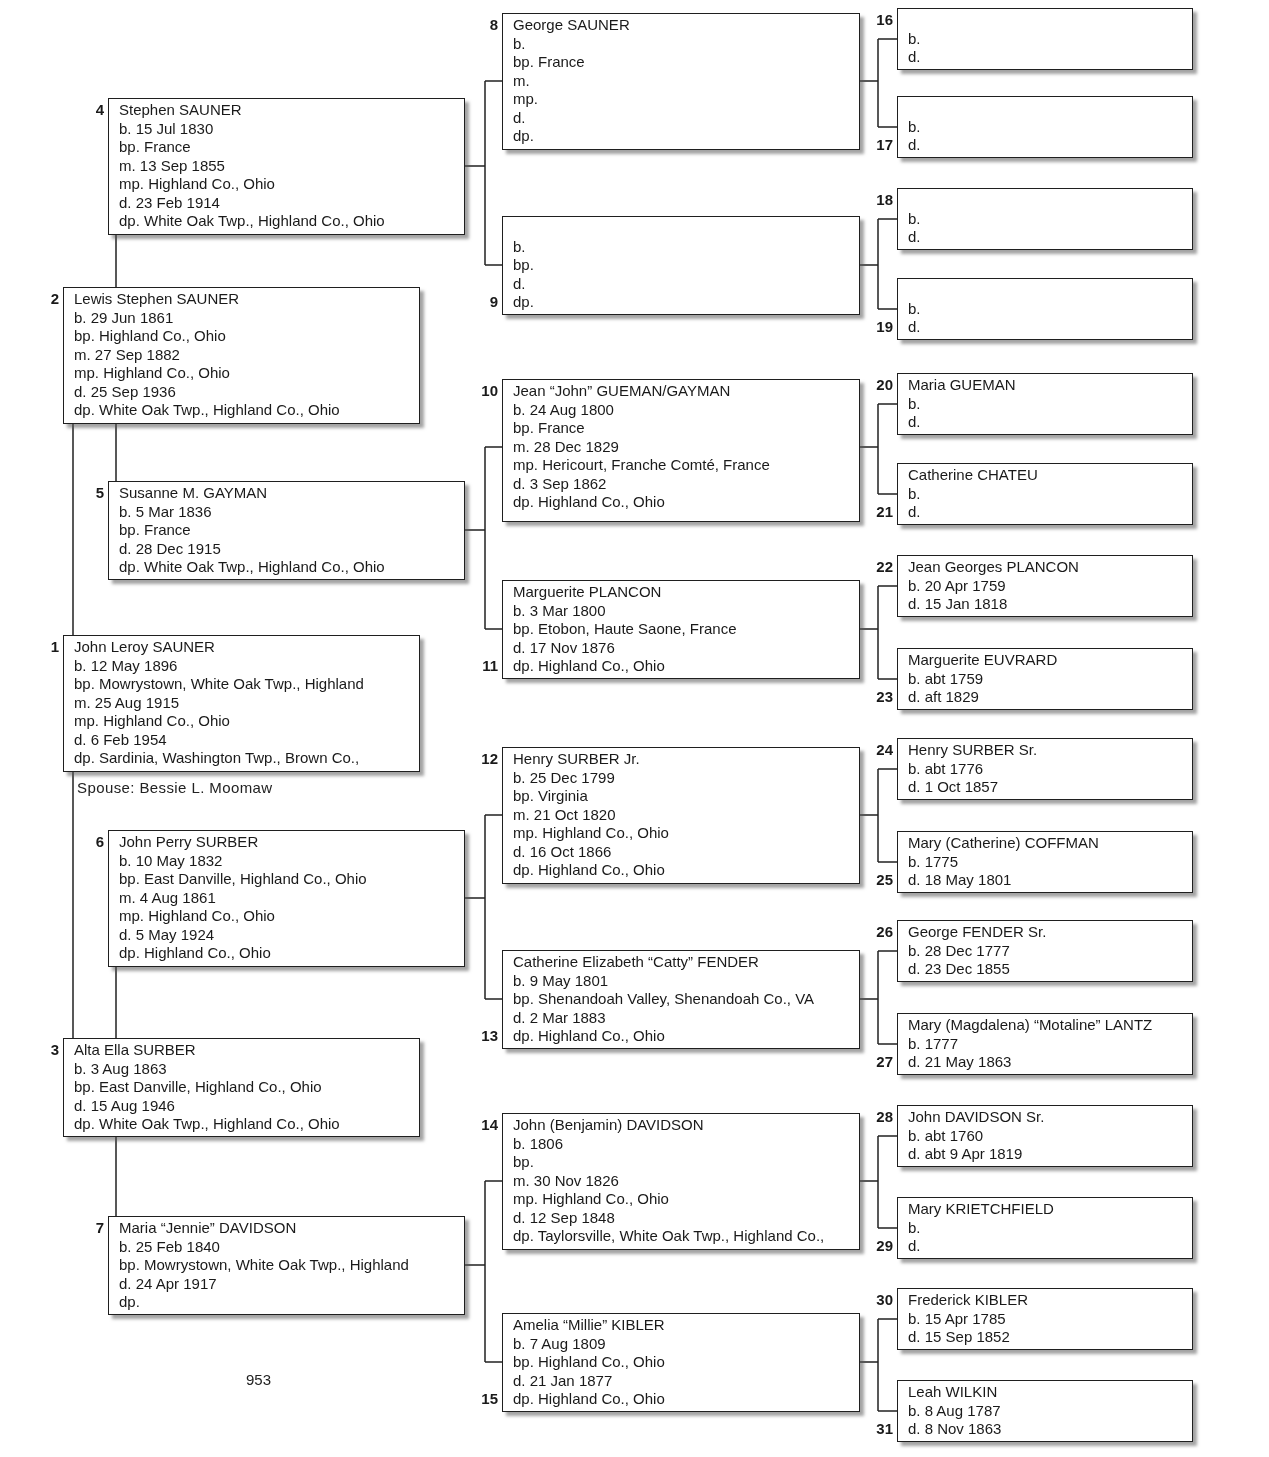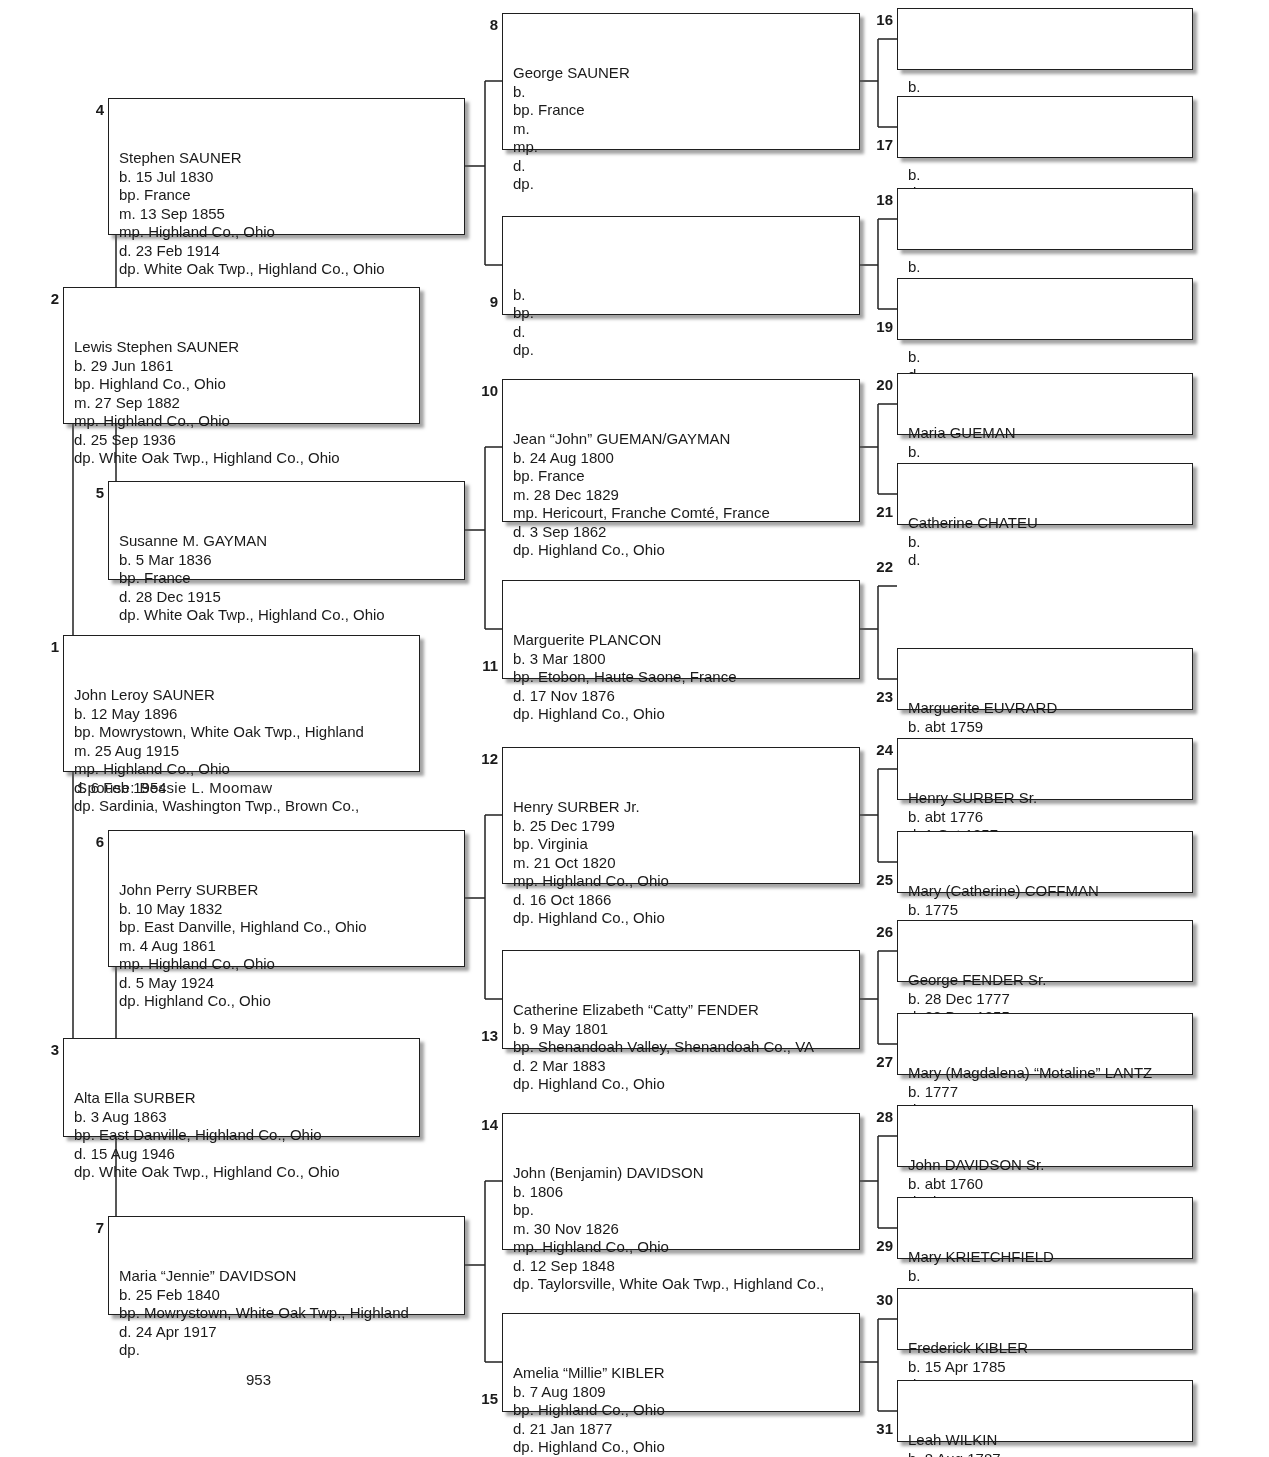--- a/index.html
+++ b/index.html
@@ -10,21 +10,21 @@
     color:#1a1a1a;
   }
   svg.connectors { position:absolute; left:0; top:0; pointer-events:none; }
   .person {
     position:absolute; box-sizing:border-box;
     background:#fff; border:1.5px solid #1f1f1f;
     box-shadow:4px 4px 3px rgba(90,90,90,0.55);
     padding:2px 6px 0 10px;
     font-size:15px; line-height:18.5px;
   }
-  .pname { height:18.5px; white-space:pre; overflow:hidden;margin-top:48px; }
+  .pname { height:18.5px; white-space:pre; overflow:hidden; }
   .pdetails { white-space:pre; overflow:hidden; }
   .pnum {
     position:absolute; width:32px; text-align:right;
     font-weight:bold; font-size:15px; line-height:18.5px;
   }
   .spouse-note { position:absolute; left:77px; top:779px; font-size:15px; letter-spacing:.4px; color:#222; }
   .page-number { position:absolute; left:246px; top:1371px; font-size:15px; color:#222; }
 </style>
 </head>
 <body>
@@ -238,20 +238,25 @@
   </div>
 
   <div class="pnum" style="left:861px;top:503px">21</div>
   <div class="person" style="left:897px;top:463px;width:296px;height:62px">
     <div class="pname">Catherine CHATEU</div>
     <div class="pdetails">b.
 d.</div>
   </div>
 
   <div class="pnum" style="left:861px;top:558px">22</div>
+  <div class="person" style="left:897px;top:555px;width:296px;height:62px">
+    <div class="pname">Jean Georges PLANCON</div>
+    <div class="pdetails">b. 20 Apr 1759
+d. 15 Jan 1818</div>
+  </div>
 
   <div class="pnum" style="left:861px;top:688px">23</div>
   <div class="person" style="left:897px;top:648px;width:296px;height:62px">
     <div class="pname">Marguerite EUVRARD</div>
     <div class="pdetails">b. abt 1759
 d. aft 1829</div>
   </div>
 
   <div class="pnum" style="left:861px;top:741px">24</div>
   <div class="person" style="left:897px;top:738px;width:296px;height:62px">

